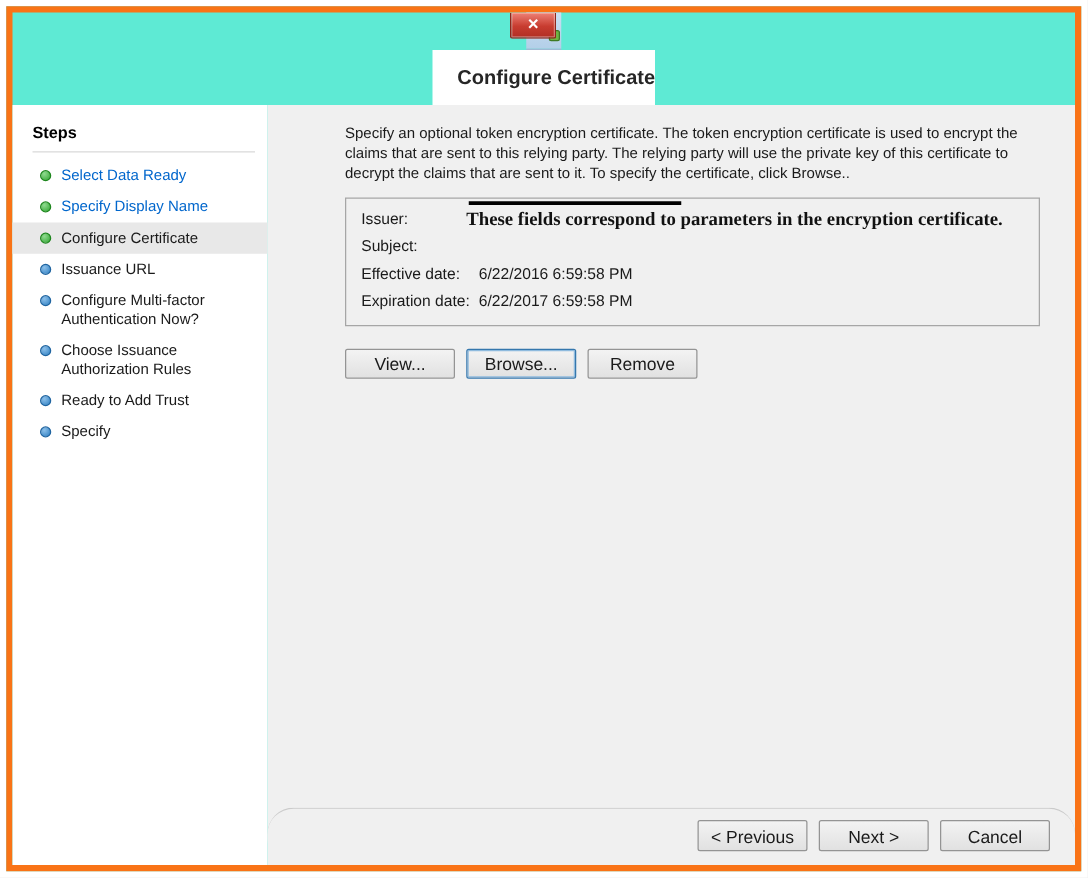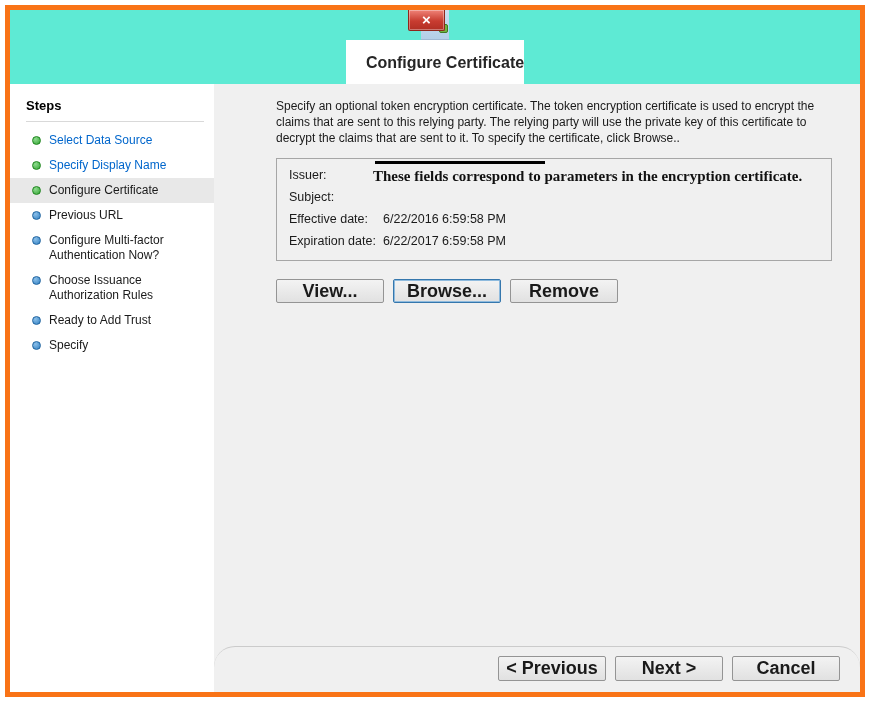--- a/index.html
+++ b/index.html
@@ -79,27 +79,26 @@
     position: absolute; left: 96px; top: 9px;
     font-family: "Liberation Serif", serif;
     font-weight: 600;
     font-size: 15px; color: #111;
     white-space: nowrap;
   }
   .redaction { position: absolute; left: 98px; top: 2px; width: 170px; height: 3px; background: #000; }
   .btn-row { margin-top: 18px; display: flex; gap: 9px; }
   button {
     font-family: "Liberation Sans", sans-serif;
-    font-size: 18px; color: #1a1a1a;
+    font-size: 14px; color: #1a1a1a;
     background: linear-gradient(#f3f3f3, #e1e1e1);
     border: 1px solid #949494;
     border-radius: 2px;
-    width: 108px; height: 24px;
+    width: 88px; height: 24px;
     cursor: pointer;
-    font-weight: bold;
   }
   button.default { border-color: #3577ad; box-shadow: inset 0 0 0 1px #8fbbde; }
   
   .footer {
     flex: 0 0 46px;
     border-top: 1px solid #cbcbcb;
     background: #f0f0f0;
     display: flex; justify-content: flex-end; align-items: flex-start;
     gap: 9px;
     padding: 9px 20px 0 0;
@@ -129,33 +128,33 @@
   </div>
 
   <div class="body-row">
 
     <div class="sidebar">
       <div class="steps-title">Steps</div>
       <hr class="steps-divider">
       <div>
           <div class="step">
             <span class="dot done"></span>
-            <span class="step-label link">Select Data Source</span>
+            <span class="step-label link">Select Data Ready</span>
           </div>
           <div class="step">
             <span class="dot done"></span>
             <span class="step-label link">Specify Display Name</span>
           </div>
           <div class="step current">
             <span class="dot done"></span>
             <span class="step-label">Configure Certificate</span>
           </div>
           <div class="step">
             <span class="dot todo"></span>
-            <span class="step-label">Previous URL</span>
+            <span class="step-label">Issuance URL</span>
           </div>
           <div class="step">
             <span class="dot todo"></span>
             <span class="step-label">Configure Multi-factor Authentication Now?</span>
           </div>
           <div class="step">
             <span class="dot todo"></span>
             <span class="step-label">Choose Issuance Authorization Rules</span>
           </div>
           <div class="step">

